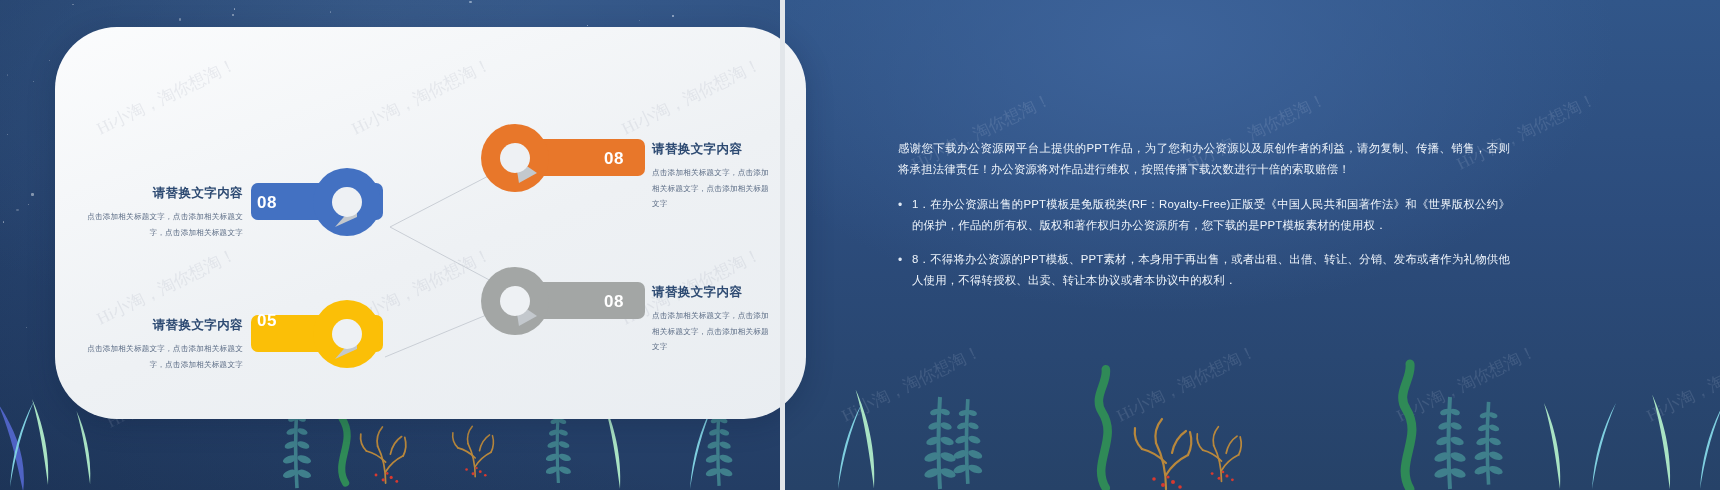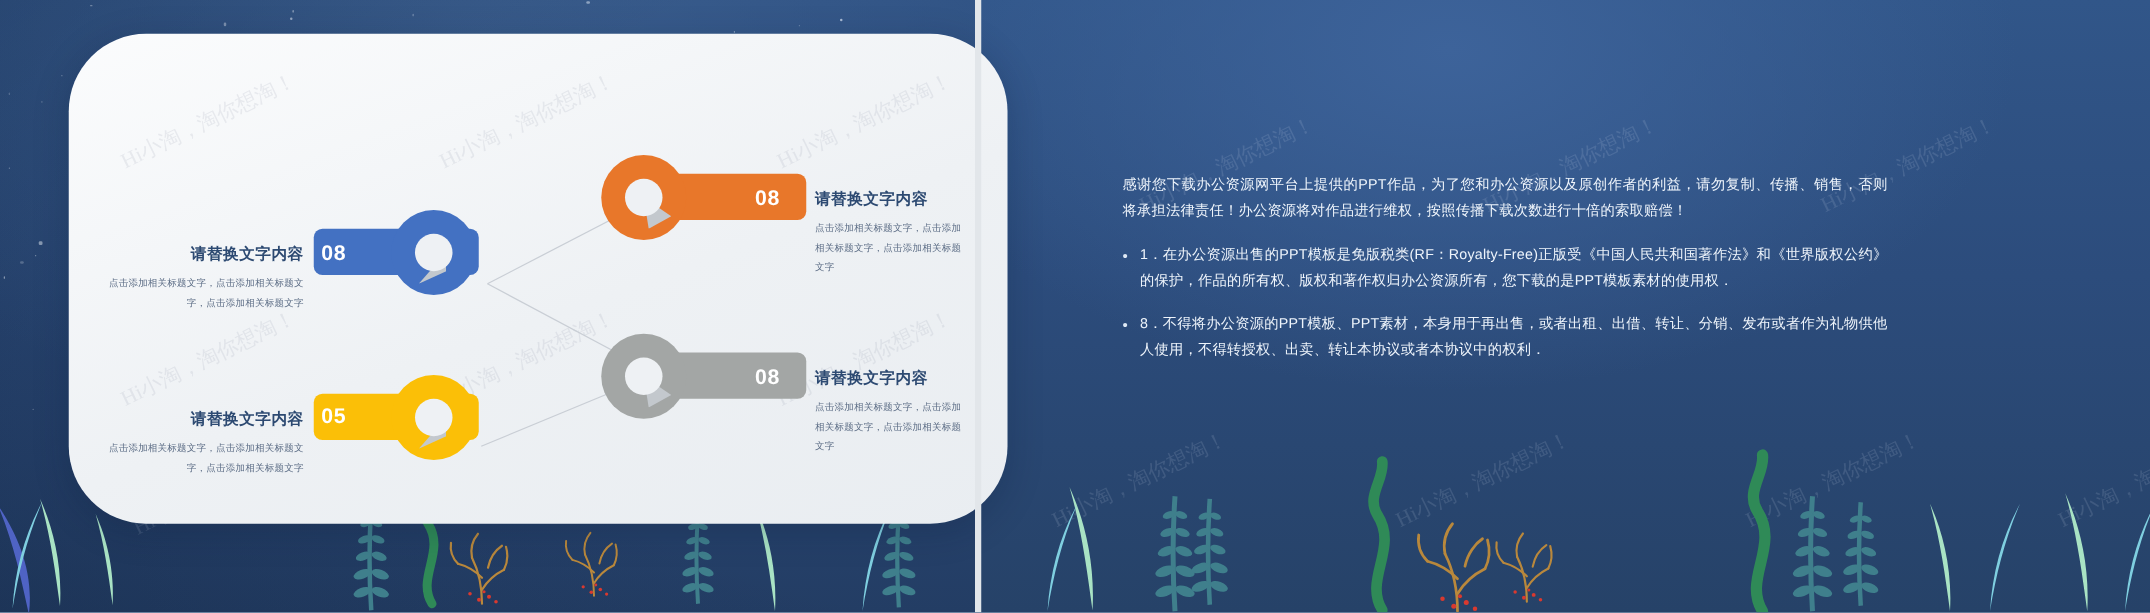--- a/index.html
+++ b/index.html
@@ -107,21 +107,21 @@
     border-radius: 7px;
   }
   .stem-num {
     position: absolute;
     color: #ffffff;
     font-size: 17px;
     font-weight: 700;
     letter-spacing: .5px;
   }
 
-  .txt { position: absolute; margin-top: 10px; }
+  .txt { position: absolute; }
   .txt h4 {
     font-size: 12.5px;
     font-weight: 700;
     color: #2d4a72;
     margin-bottom: 7px;
     letter-spacing: .4px;
   }
   .txt p {
     font-size: 7.6px;
     line-height: 2.05;
@@ -555,21 +555,21 @@
         <div class="wedge" style="left:460px; top:274px; width:22px; height:25px; clip-path:polygon(0 0,100% 60%,18% 100%); background:#c3c8cd;"></div>
         <div class="ring-hole" style="left:445px; top:259px; width:30px; height:30px;"></div>
       </div>
       <div class="txt right" style="left:597px; top:257px;">
         <h4>请替换文字内容</h4>
         <p>点击添加相关标题文字，点击添加相关标题文字，点击添加相关标题文字</p>
       </div>
 
       <div class="node">
         <div class="stem" style="left:196px; top:288px; width:132px; height:37px; background:#fbbf07;"></div>
-        <div class="stem-num" style="left:202px; top:296px;">05</div>
+        <div class="stem-num" style="left:202px; top:284px;">05</div>
         <div class="ring" style="left:258px; top:273px; width:68px; height:68px; background:#fbbf07;"></div>
         <div class="wedge" style="left:280px; top:307px; width:22px; height:25px; clip-path:polygon(100% 0,100% 60%,0 100%); background:#c3c8cd;"></div>
         <div class="ring-hole" style="left:277px; top:292px; width:30px; height:30px;"></div>
       </div>
       <div class="txt left" style="left:28px; top:290px;">
         <h4>请替换文字内容</h4>
         <p>点击添加相关标题文字，点击添加相关标题文字，点击添加相关标题文字</p>
       </div>
 
     </div>

